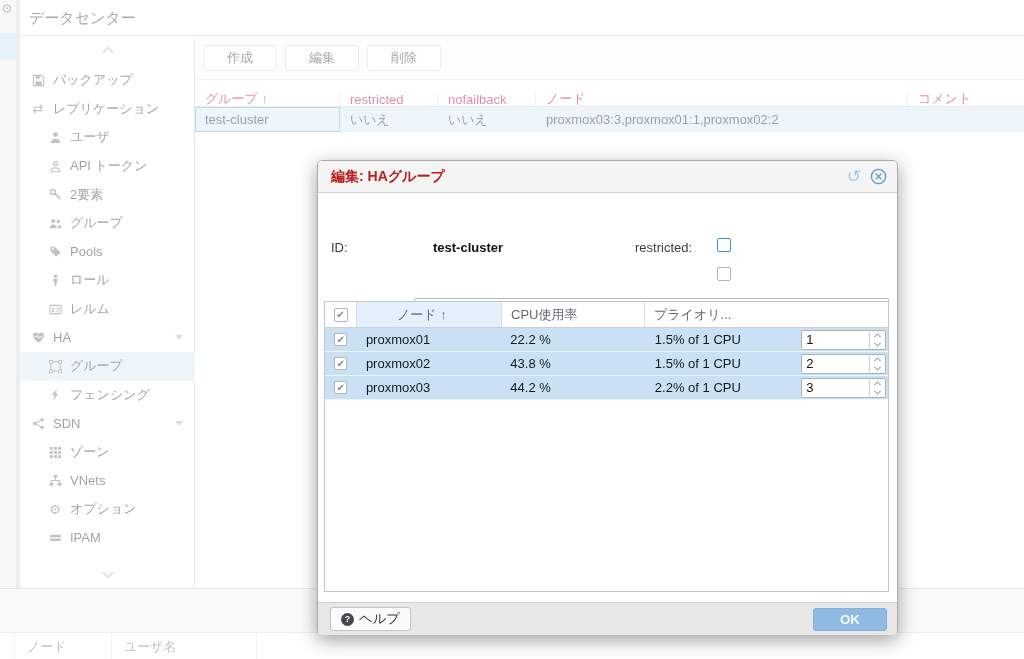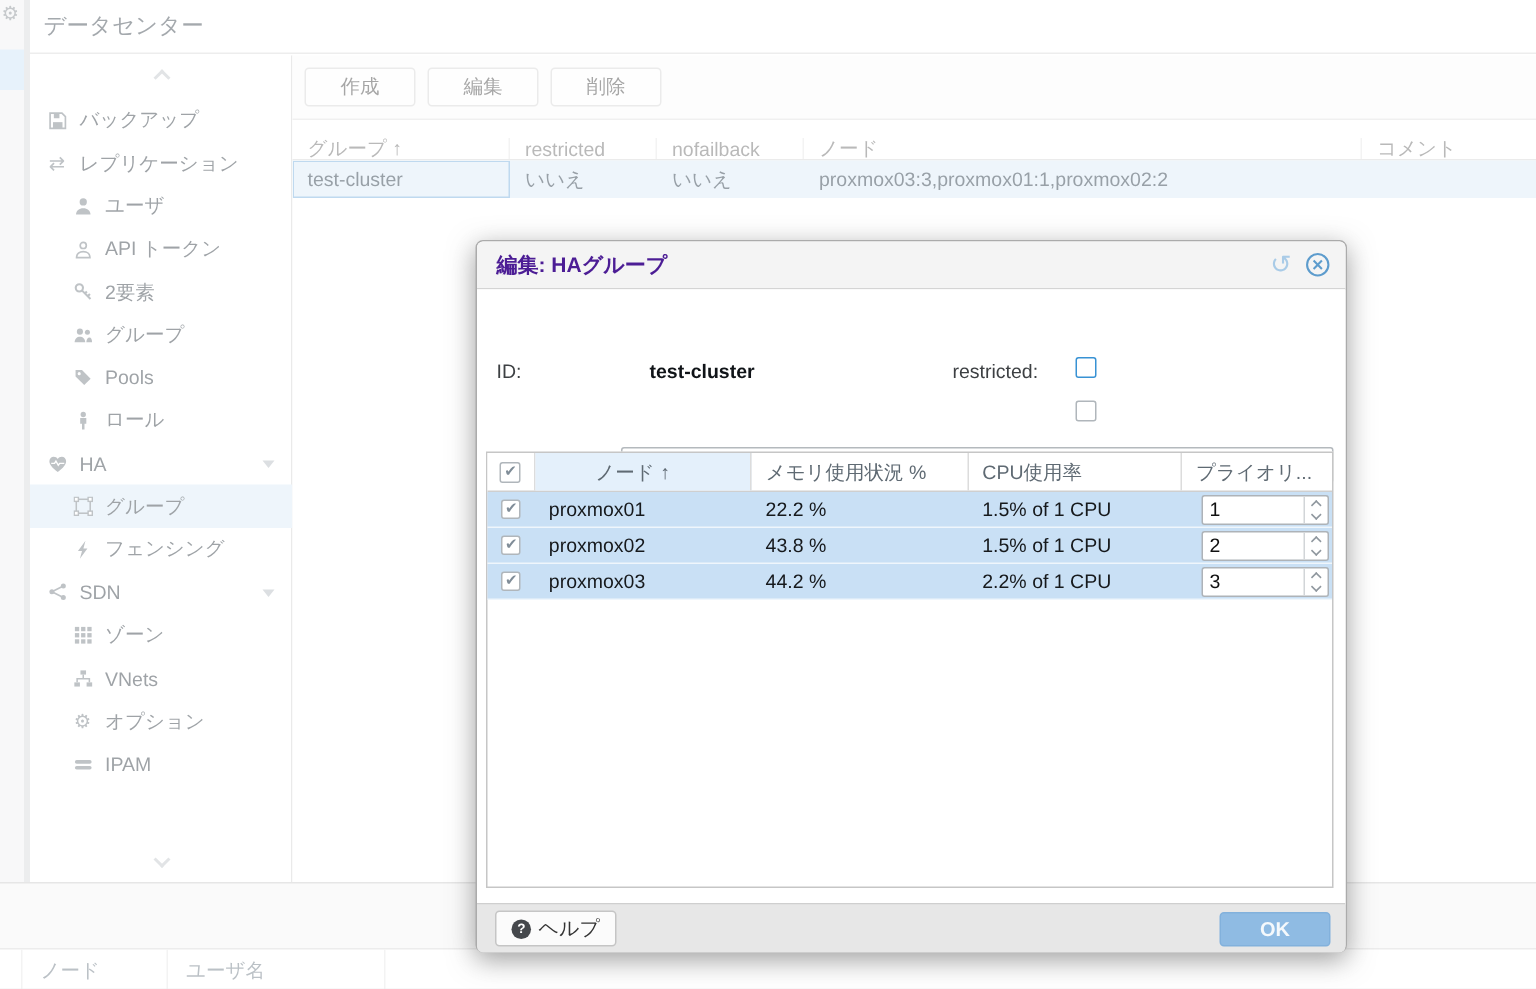--- a/index.html
+++ b/index.html
@@ -29,36 +29,36 @@
   .si.selected { background:#dcebf7; }
   .si .ic { width:16px; display:flex; justify-content:center; margin-right:7px; flex:0 0 16px; font-size:13px; color:#7e868d; line-height:1; }
   .si .ic svg { width:13px; height:13px; }
   .silbl { color:#3e474f; white-space:nowrap; }
   .caret { position:absolute; right:12px; top:12px; width:0; height:0; border-left:4.5px solid transparent; border-right:4.5px solid transparent; border-top:5px solid #b8bec4; }
   
   #content { position:absolute; left:175px; top:37px; width:829px; height:551px; background:#fff; }
   #toolbar { height:42px; background:#fafafa; padding:8px 0 0 8px; display:flex; gap:8px; }
   .tbtn { height:26px; padding:0 23px; background:#fdfdfd; border:1px solid #d6d6d6; border-radius:3px; color:#4d4d4d; font-size:13px; line-height:24px; cursor:pointer; }
   .ghead { display:flex; height:28px; border-top:1px solid #e0e0e0; border-bottom:1px solid #d6d6d6; background:#fff; }
-  .ghead .hc { display:flex; align-items:center; padding-left:10px; color:#737373; border-right:1px solid #e6e6e6; overflow:hidden; white-space:nowrap;margin-top:12px; }
+  .ghead .hc { display:flex; align-items:center; padding-left:10px; color:#be185d; border-right:1px solid #e6e6e6; overflow:hidden; white-space:nowrap;margin-top:12px; }
   .grow { display:flex; height:25px; background:#dcebf7; }
   .grow .gc { display:flex; align-items:center; padding-left:10px; color:#31414f; overflow:hidden; white-space:nowrap; }
   .grow .gc.focus-cell { box-shadow:inset 0 0 0 1px #7fb3df; }
   .cw0{width:145px;} .cw1{width:98px;} .cw2{width:98px;} .cw3{width:372px;} .cw4{width:116px; border-right:none!important;}
   
   #bottom-band { position:absolute; left:0; top:588px; width:1024px; height:71px; background:#f4f4f5; border-top:1px solid #cccccc; }
   #task-header { position:absolute; left:0; top:43px; width:1024px; height:28px; background:#fff; border-top:1px solid #d8d8d8; display:flex; }
   #task-header .hc { display:flex; align-items:center; padding-left:12px; color:#77838d; border-right:1px solid #e6e6e6; }
   .tw0{width:15px; padding-left:0!important;} .tw1{width:97px;} .tw2{width:145px;} .tw3{flex:1; border-right:none!important;margin-top:34px;}
   
   #mask { position:absolute; left:0; top:0; width:1024px; height:659px; background:rgba(255,255,255,0.5); z-index:10; }
   
   #dialog { position:absolute; left:317px; top:160px; width:581px; height:475px; background:#fff; border:1px solid #ababab; border-radius:5px; box-shadow:0 5px 18px rgba(80,80,80,0.55); z-index:20; }
   #dlg-header { height:32px; background:#f4f4f4; border-bottom:1px solid #d4d4d4; border-radius:4px 4px 0 0; display:flex; align-items:center; padding:0 10px 0 13px; }
-  #dlg-title { color:#4c1d95; font-size:14px; font-weight:bold; flex:1; }
+  #dlg-title { color:#b91c1c; font-size:14px; font-weight:bold; flex:1; }
   #dlg-undo { font-size:17px; color:#a9cbe7; margin-right:9px; line-height:1; cursor:pointer; }
   #dlg-close { width:17px; height:17px; cursor:pointer; }
   #dlg-body { position:relative; height:410px; background:#fff; }
   .dlabel { position:absolute; color:#3d4043; }
   .dvalue { position:absolute; font-weight:bold; color:#101418; }
   .cb { position:absolute; width:14px; height:14px; background:#fff; border:1px solid #b0b6bb; border-radius:2px; display:flex; align-items:center; justify-content:center; font-size:10px; color:#808d98; cursor:pointer; }
   .cb.cb-focus { border-color:#3892d4; }
   #comment-input { position:absolute; left:96px; top:105px; width:475px; height:24px; border:1px solid #b4b9bd; border-radius:2px; padding:0 5px; font-size:13px; font-family:inherit; color:#222; background:#fff; }
   
   #node-grid { position:absolute; left:6px; top:108px; width:565px; height:291px; border:1px solid #c6c6c6; background:#fff; }
@@ -160,20 +160,31 @@
           <span class="silbl">Pools</span>
         </div>
       <div class="si lvl2">
           <span class="ic">
             <svg viewBox="0 0 14 14">
               <circle cx="7" cy="2.5" r="1.9" fill="#7e868d"></circle>
               <path d="M4.8 5h4.4v4.2H7.9v4H6.1v-4H4.8z" fill="#7e868d"></path>
             </svg>
           </span>
           <span class="silbl">ロール</span>
+        </div>
+      <div class="si lvl2">
+          <span class="ic">
+            <svg viewBox="0 0 14 14">
+              <rect x="1" y="2.5" width="12" height="9" rx="1" fill="none" stroke="#7e868d" stroke-width="1.2"></rect>
+              <circle cx="4.4" cy="6" r="1.2" fill="#7e868d"></circle>
+              <path d="M2.8 9.6c0-1.2.7-1.9 1.6-1.9s1.6.7 1.6 1.9z" fill="#7e868d"></path>
+              <path d="M8 5.5h3.4M8 7.5h3.4M8 9.5h2.2" stroke="#7e868d" stroke-width="1"></path>
+            </svg>
+          </span>
+          <span class="silbl">レルム</span>
         </div>
       <div class="si lvl1">
           <span class="ic">
             <svg viewBox="0 0 14 14">
               <path d="M7 12.6C3 9.6 1 7.4 1 4.9 1 3.1 2.4 1.7 4.1 1.7c1.2 0 2.3.6 2.9 1.6.6-1 1.7-1.6 2.9-1.6C11.6 1.7 13 3.1 13 4.9c0 2.5-2 4.7-6 7.7z" fill="#7e868d"></path>
               <path d="M2.3 6.4h2.4l1-1.7 1.7 3 1-1.3h3.3" stroke="#fff" stroke-width="1" fill="none"></path>
             </svg>
           </span>
           <span class="silbl">HA</span>
           <span class="caret"></span>
@@ -314,21 +325,20 @@
 
     <span class="dlabel" style="left:13px; top:110px;">コメント:</span>
     <input id="comment-input" type="text" value="" style="">
 
     <div id="node-grid">
       <div id="ng-head">
         <div class="nhc nw0">
             <span class="cb cbr" style="position:static;">✔</span>
           </div>
         <div class="nhc nw1 sorted">ノード ↑</div>
-        <div class="nhc nw2">メモリ使用状況 %</div>
         <div class="nhc nw3">CPU使用率</div>
         <div class="nhc nw4">プライオリ...</div>
       </div>
       <div class="ngrow">
         <div class="ngc nw0">
             <span class="cb cbr">✔</span>
           </div>
         <div class="ngc nw1">proxmox01</div>
         <div class="ngc nw2">22.2 %</div>
         <div class="ngc nw3">1.5% of 1 CPU</div>

